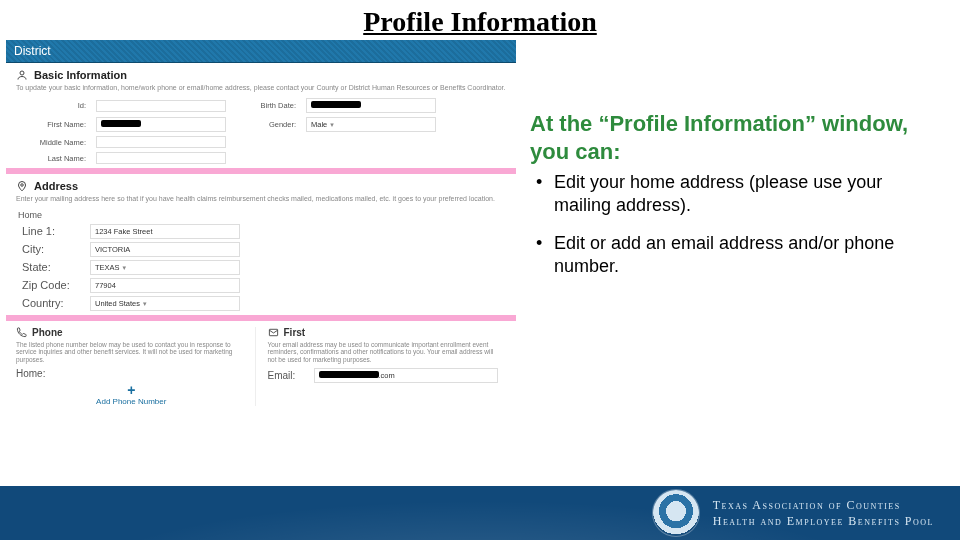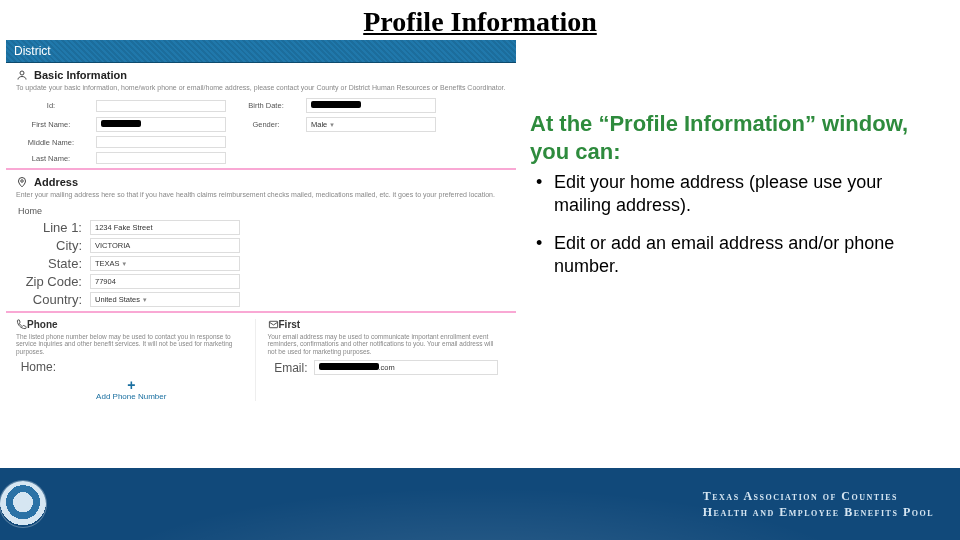--- a/index.html
+++ b/index.html
@@ -69,21 +69,21 @@
     background: linear-gradient(#1a6fa0, #1a6fa0);
     background-image: repeating-linear-gradient(45deg, #2078ab 0 2px, #1c6d9c 2px 4px);
     color: #fff;
     padding: 4px 8px;
     font-size: 12px;
     font-family: Arial;
     border-bottom: 1px solid #0d4a6d;
   }
   .ss-section {
     padding: 6px 10px 4px 10px;
-    border-bottom: 2px solid #f9a8d4;
+    border-bottom: 6px solid #f9a8d4;
   }
   .sec-title {
     display: flex;
     align-items: center;
     gap: 6px;
     font-weight: bold;
     font-size: 11px;
     color: #222;
     margin-bottom: 3px;
   }
@@ -95,21 +95,21 @@
     filter: blur(0.3px);
   }
   .form-grid {
     display: grid;
     grid-template-columns: 70px 130px 60px 130px;
     gap: 4px 10px;
     align-items: center;
     font-size: 8px;
   }
   .form-grid label {
-    text-align: center;
+    text-align: right;
     color: #555;
     font-size: 7.5px;
   }
   .form-grid .val, .addr-grid .val, .pe-field .val {
     border: 1px solid #ddd;
     padding: 2px 4px;
     background: #fff;
     font-size: 7.5px;
     min-height: 12px;
     white-space: nowrap;
@@ -128,83 +128,82 @@
     margin: 0 0 4px 2px;
   }
   .addr-grid {
     display: grid;
     grid-template-columns: 60px 150px;
     gap: 3px 8px;
     align-items: center;
     margin-left: 6px;
   }
   .addr-grid label {
-    text-align: right;
     color: #555;
-    font-size: 13px;
+    font-size: 11px;
   }
   .phone-email {
     display: flex;
     gap: 12px;
     padding: 6px 10px;
   }
   .pe-col {
     flex: 1;
     border-right: 1px solid #eee;
     padding-right: 8px;
   }
   .pe-col:last-child { border-right: none; }
   .pe-title {
     display: flex;
     align-items: center;
+    gap: 5px;
     font-weight: bold;
     font-size: 10px;
     margin-bottom: 3px;
   }
   .pe-desc {
     font-size: 6.5px;
     color: #888;
     line-height: 1.15;
     margin-bottom: 5px;
     filter: blur(0.3px);
   }
   .pe-field {
     display: grid;
     grid-template-columns: 40px 1fr;
     gap: 6px;
     align-items: center;
   }
-  .pe-field label { text-align: right; font-size:12px; color:#555; }
+  .pe-field label { text-align: left; font-size:10px; color:#555; }
   .add-link {
     text-align: center;
     margin-top: 4px;
     color: #1a6fa0;
     font-size: 8px;
   }
   .add-link .plus {
     color: #1a6fa0;
     font-weight: bold;
     font-size: 14px;
     display: block;
     line-height: 1;
   }
 
   
   .footer {
     position: absolute;
     left: 0; right: 0; bottom: 0;
-    height: 72px;
+    height: 54px;
     background: #11497a;
     background-image: radial-gradient(ellipse at 50% 180%, rgba(255,255,255,0.15), transparent 60%);
     display: flex;
     align-items: center;
-    justify-content: space-between;
+    justify-content: flex-end;
     padding-right: 26px;
     gap: 14px;
-    font-weight: bold;
   }
   .footer .seal {
     width: 46px; height: 46px;
     border-radius: 50%;
     background: radial-gradient(circle at 50% 46%, #d6e6f2 0 10px, #2b72a6 10px 17px, #d6e6f2 17px 23px, transparent 23px);
     box-shadow: 0 0 0 1px rgba(255,255,255,0.3);
   }
   .footer .org {
     color: #d6e6f2;
     font-family: "Times New Roman", serif;

